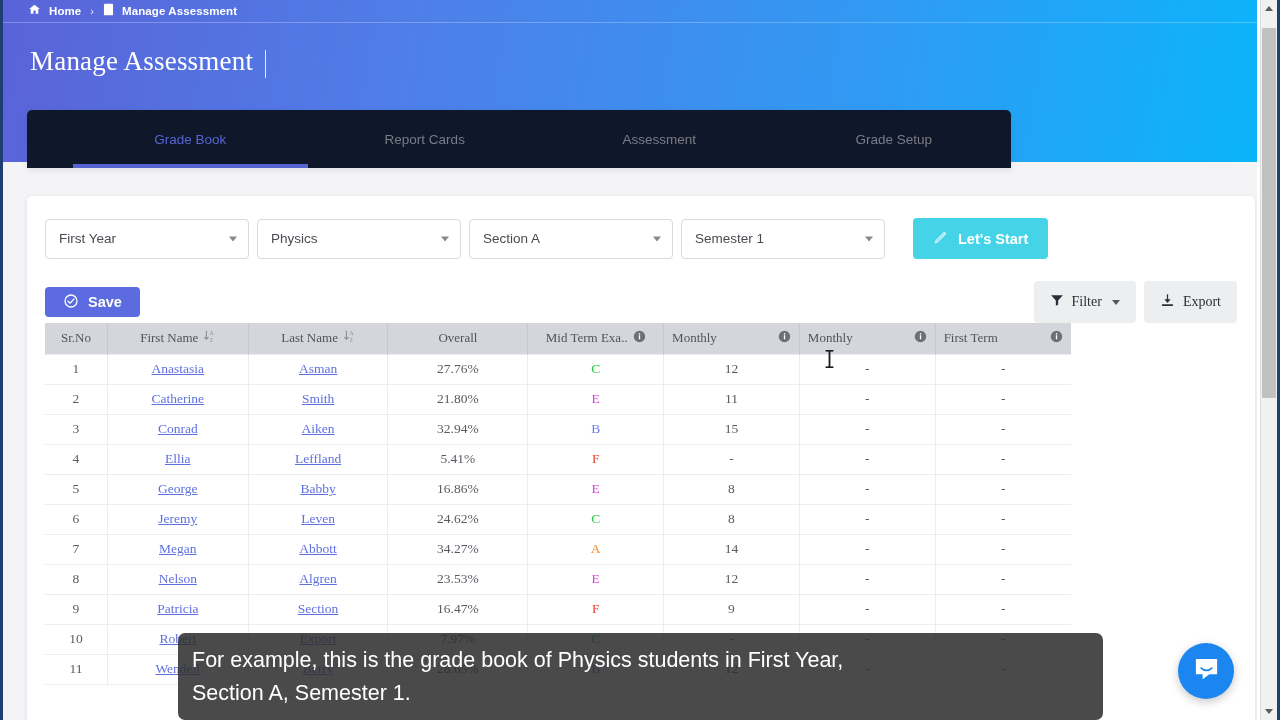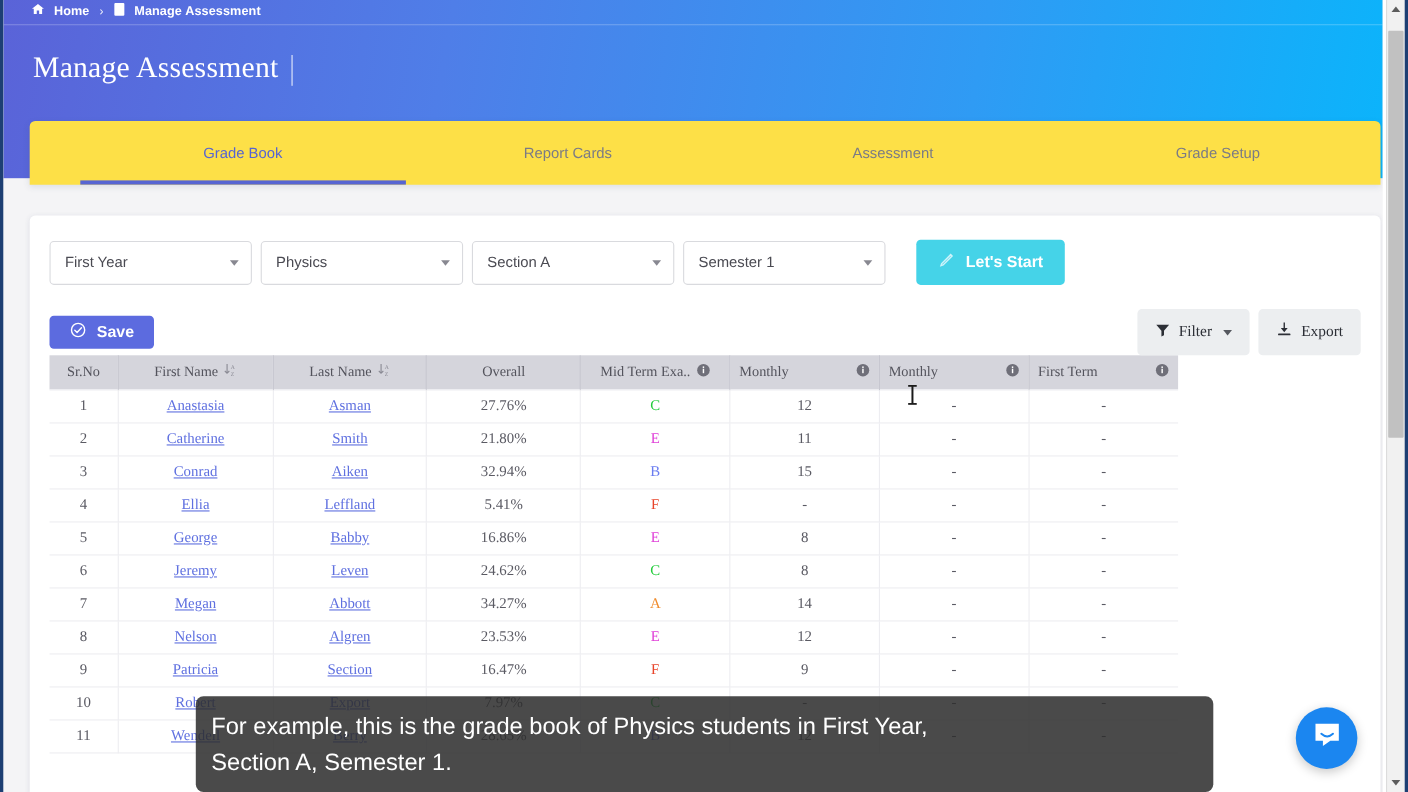--- a/index.html
+++ b/index.html
@@ -85,22 +85,22 @@
     font-family: "Liberation Serif", serif;
   }
   #hero-caret {
     position: absolute; left: 262px; top: 50px;
     width: 1px; height: 28px; background: #ffffff; opacity: .85;
   }
 
   
   #tabs-card {
     position: absolute; left: 24px; top: 110px;
-    width: 1228px; height: 58px;
-    background: #fde047;
+    width: 984px; height: 58px;
+    background: #0f172a;
     border-radius: 5px 5px 0 0;
     box-shadow: 0 2px 6px rgba(60,70,110,.12);
     display: flex; align-items: stretch;
     overflow: hidden;
     padding-left: 46px;
   }
   .tab {
     flex: 1 1 0;
     display: flex; align-items: center; justify-content: center;
     font-size: 13.5px; color: #7b7b85;
@@ -120,21 +120,21 @@
     background: #ffffff;
     border-radius: 5px;
     box-shadow: 0 1px 5px rgba(60,70,110,.10);
     padding: 22px 18px 0 18px;
   }
 
   
   #filter-row { display: flex; align-items: center; gap: 8px; }
   .select-box {
     position: relative;
-    width: 184px; height: 40px;
+    width: 204px; height: 40px;
     border: 1px solid #d9dade; border-radius: 4px;
     background: #ffffff;
     display: flex; align-items: center;
     padding-left: 13px;
     font-size: 13.5px; color: #4a4a52;
     cursor: pointer;
   }
   .select-box .caret {
     position: absolute; right: 11px; top: 50%;
     width: 0; height: 0;

